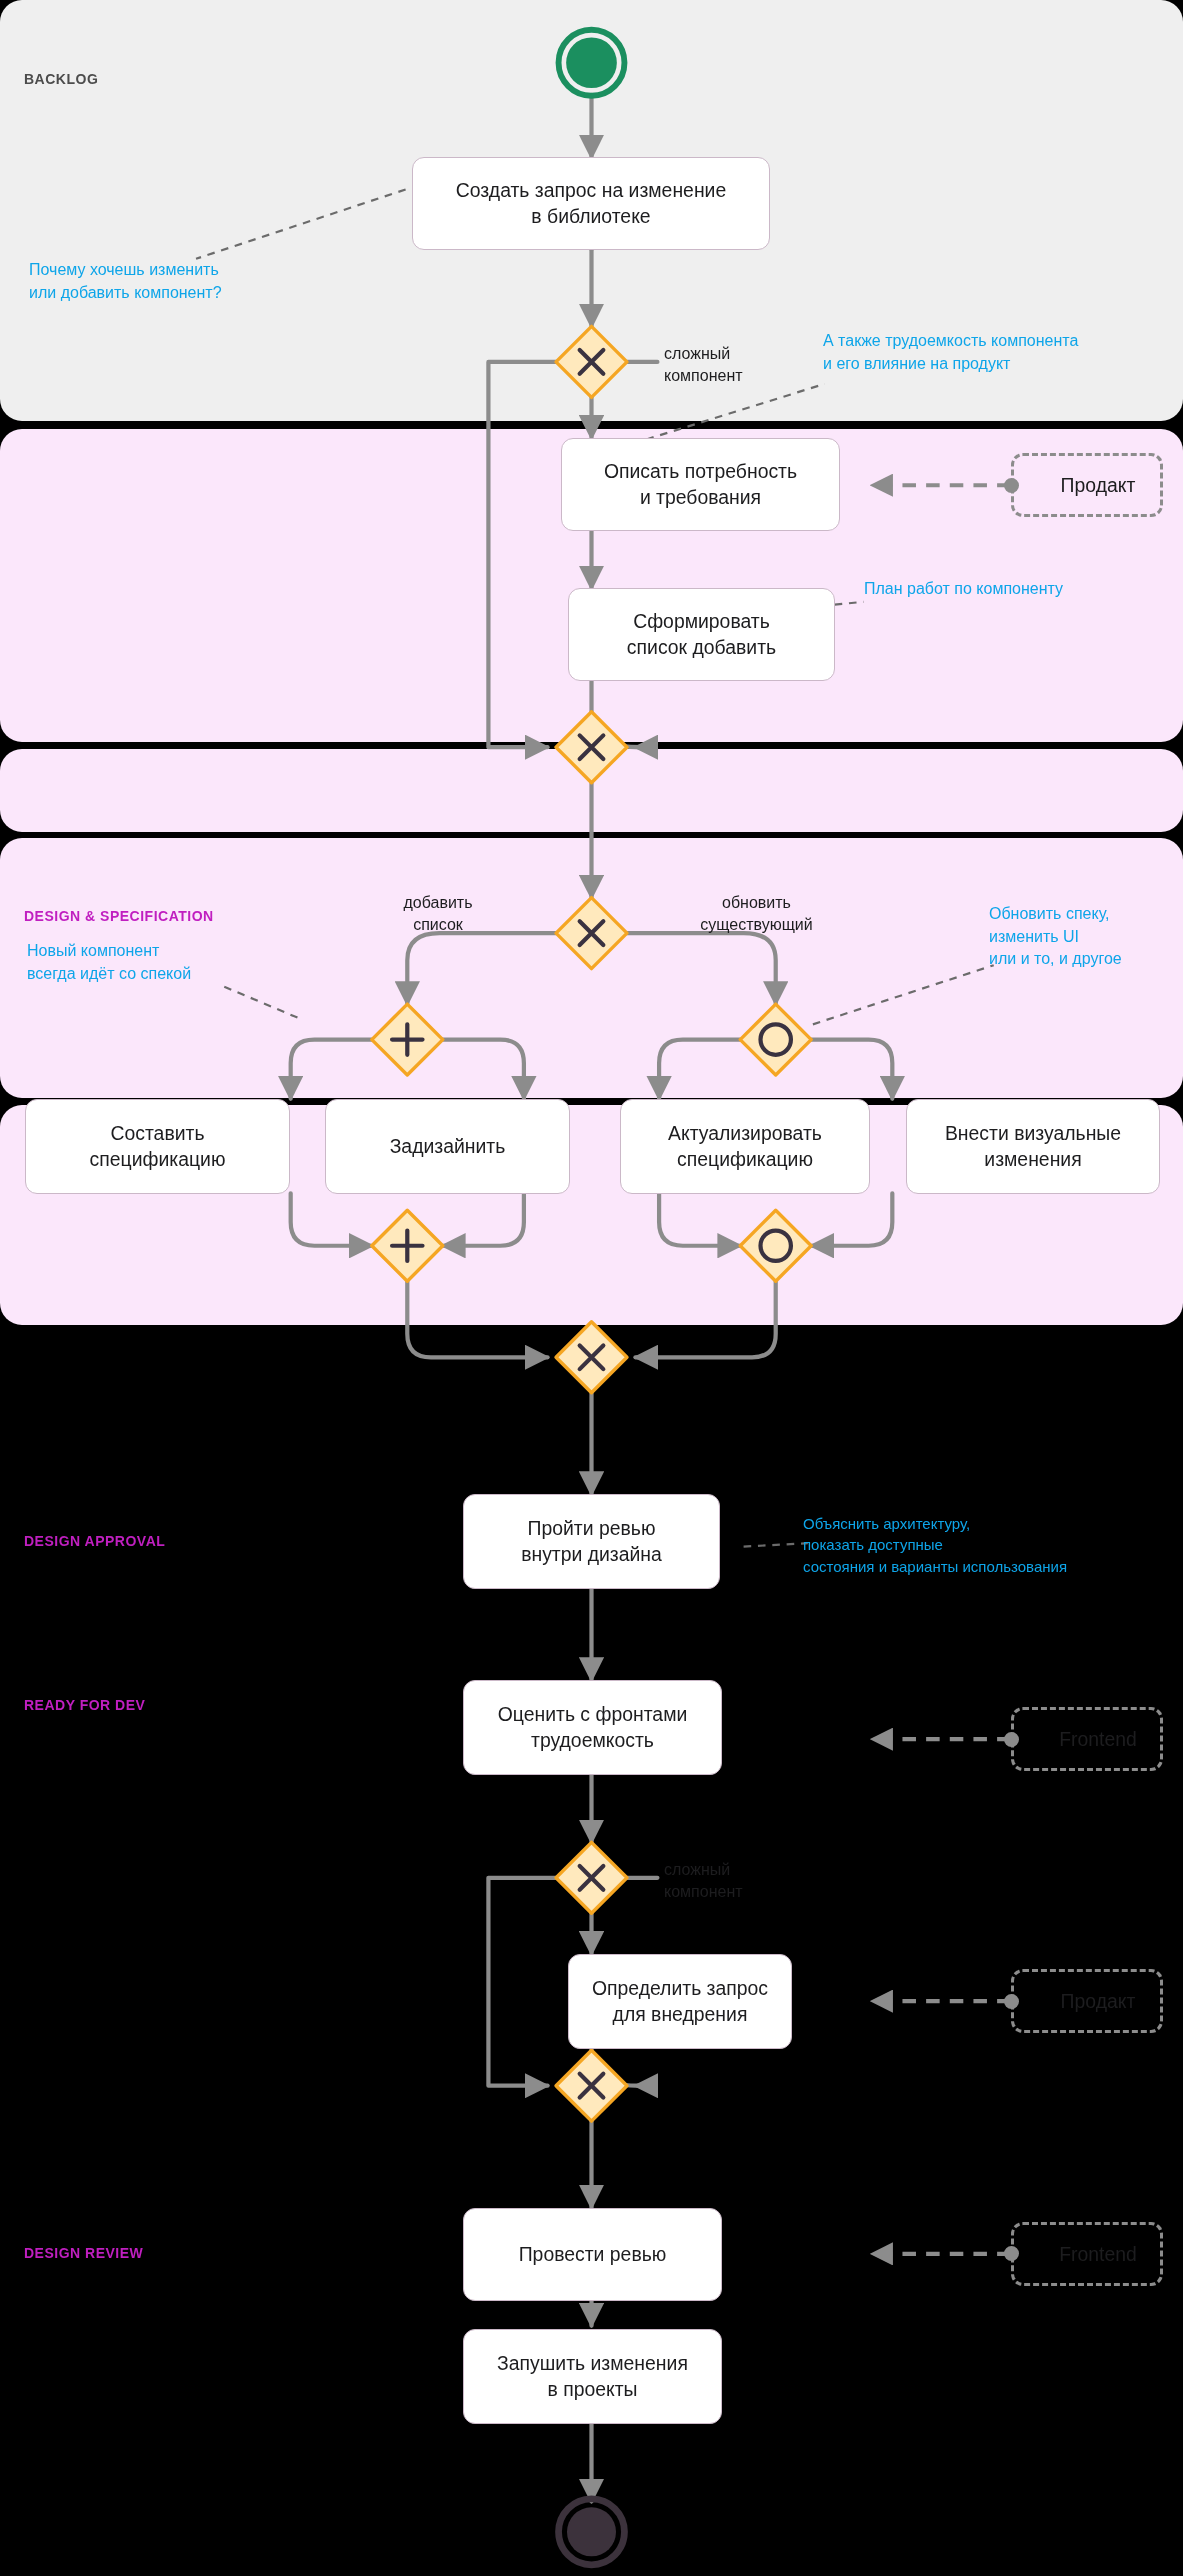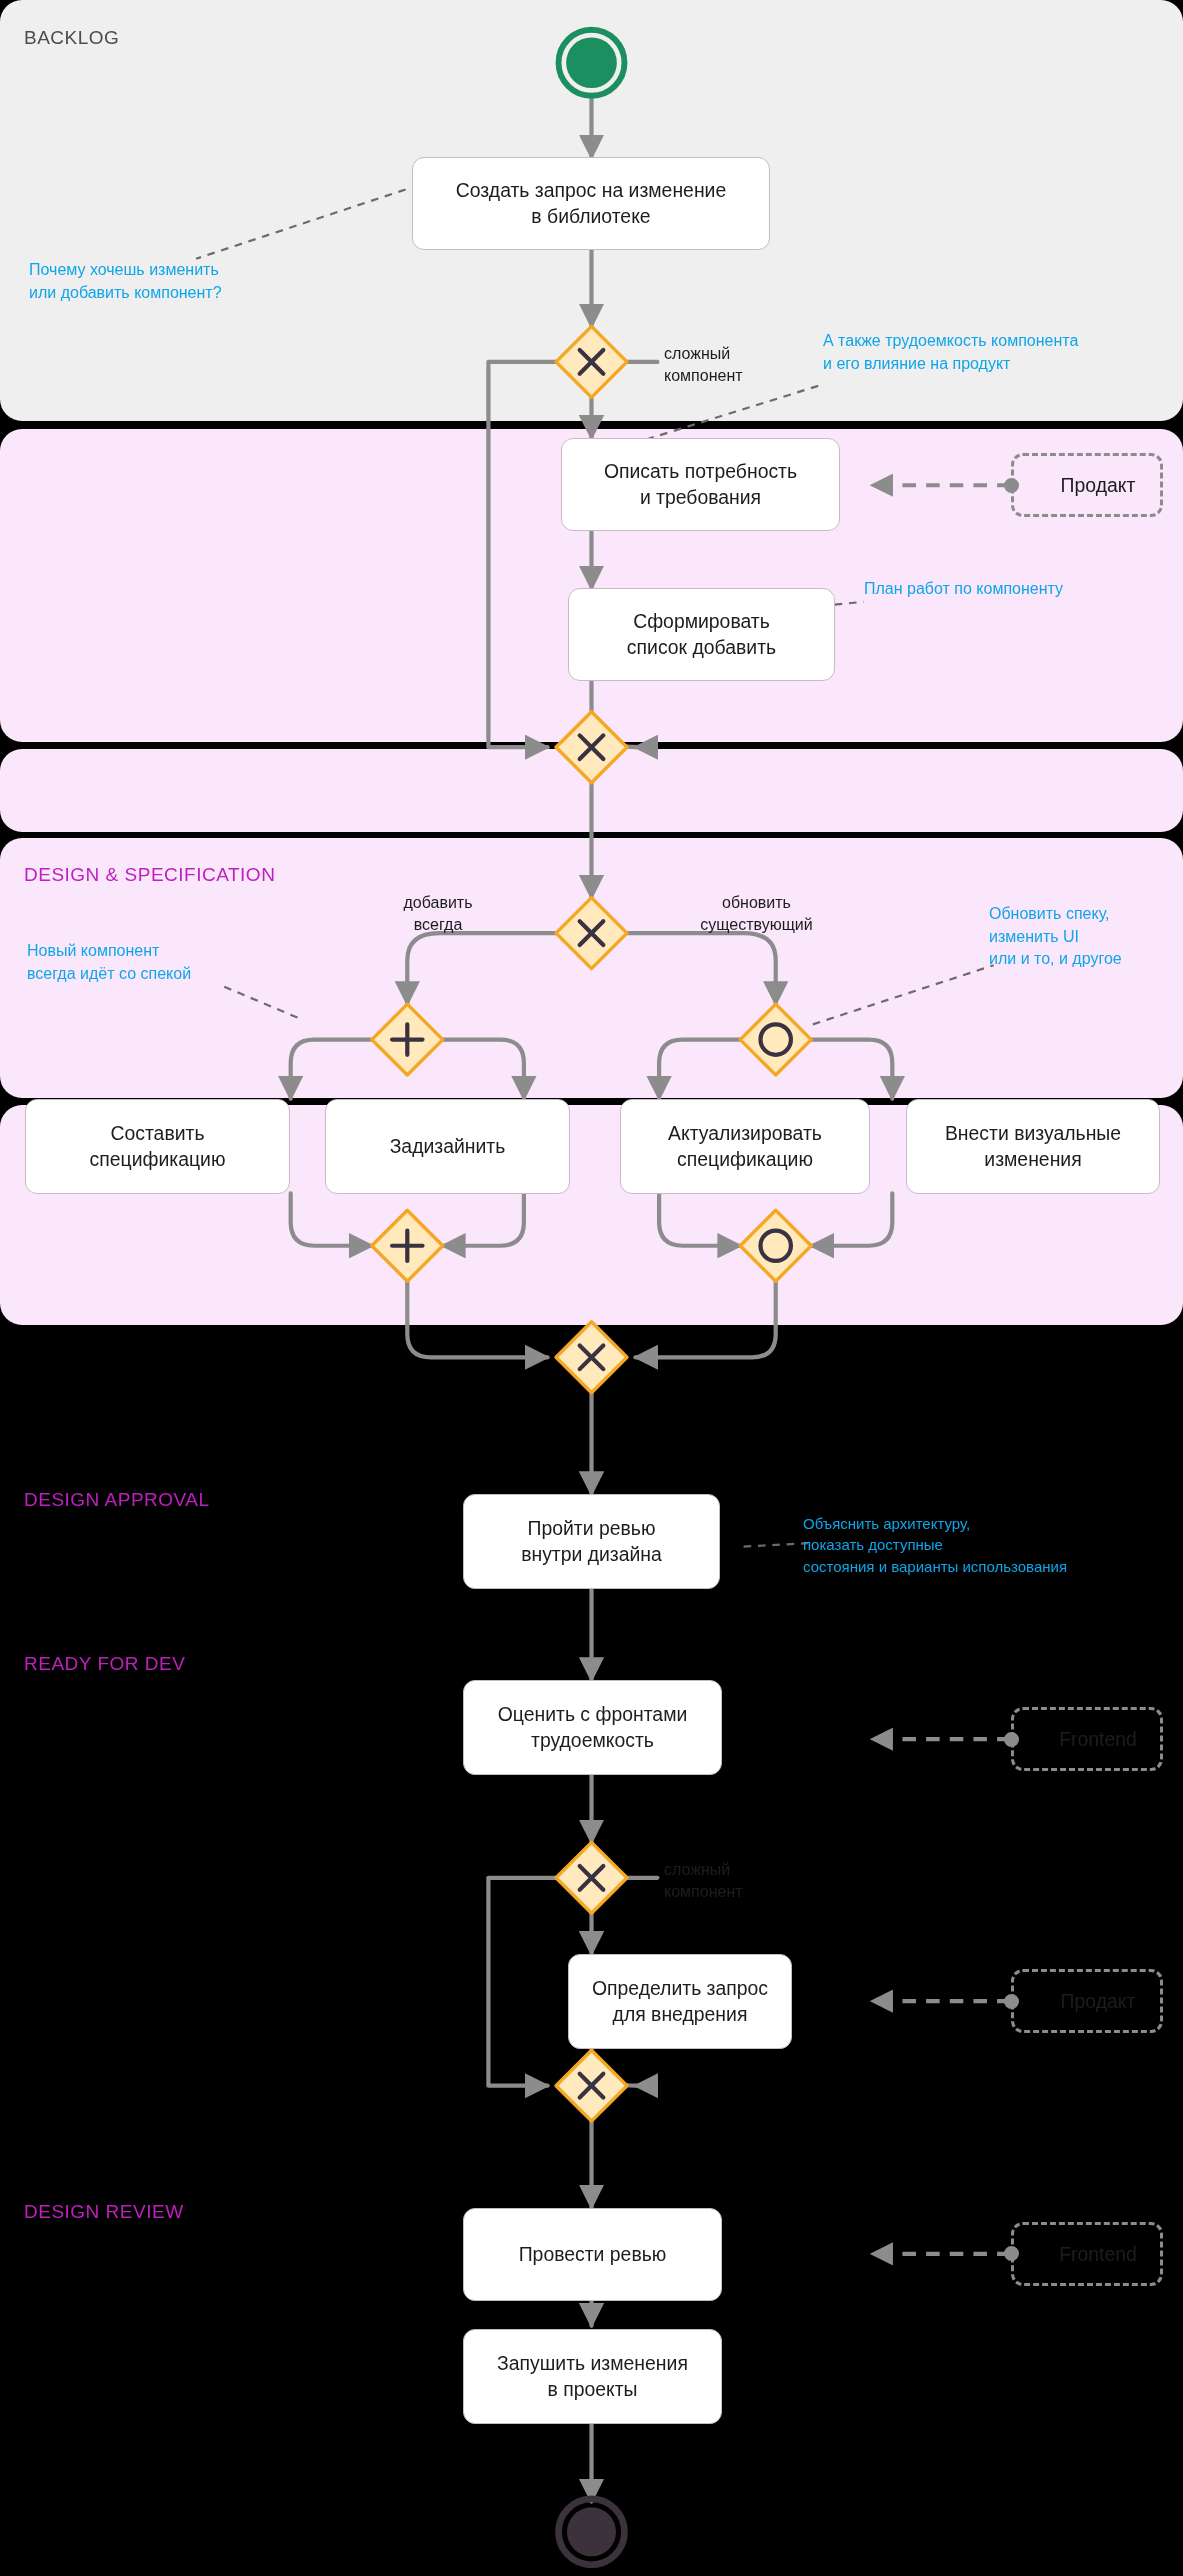--- a/index.html
+++ b/index.html
@@ -1,21 +1,21 @@
 <!DOCTYPE html>
 <html style="font-size:13.5px"><head>
 <meta charset="utf-8">
 <style>
   html,body{margin:0;padding:0;background:#000;}
   body{font-family:"Liberation Sans",sans-serif;}
   #root{position:relative;width:1183px;height:2576px;background:#000;overflow:hidden;}
   .lane{position:absolute;left:0;width:1183px;border-radius:22px;}
   .lane.backlog{background:#efefef;}
   .lane.pink{background:#fbe7fb;}
-  .lane-label{position:absolute;font-size:19px;font-weight:normal;letter-spacing:0.5px;}
+  .lane-label{position:absolute;font-size:14px;font-weight:bold;letter-spacing:0.5px;margin-top:44px;}
   .lane-label.gray{color:#4c4c4c;}
   .lane-label.magenta{color:#c01fc0;}
   svg.diagram{position:absolute;left:0;top:0;width:1183px;height:2576px;pointer-events:none;}
   .task{position:absolute;background:#fff;border:1.7px solid #cbb8c8;border-radius:12px;
         display:flex;align-items:center;justify-content:center;text-align:center;
         font-size:19.4px;color:#1d1d1f;line-height:1.3;box-sizing:border-box;padding:3.4px 8.5px;}
   .dataobj{position:absolute;background:transparent;border:3.4px dashed #8c8c8c;border-radius:12px;
         display:flex;align-items:center;justify-content:center;text-align:center;
         font-size:19.4px;color:#1d1d1f;box-sizing:border-box;padding-left:22px;}
   .dot{position:absolute;width:15px;height:15px;border-radius:50%;background:#8c8c8c;}
@@ -228,21 +228,21 @@
   <div class="dot" style="left:1004px;top:1994px;"></div>
 
   <div class="dataobj" style="left:1011px;top:2222px;width:152px;height:64px;">
     <span>Frontend</span>
   </div>
   <div class="dot" style="left:1004px;top:2246px;"></div>
 
   <div class="flowlabel" style="left:664px;top:343px;width:152px;white-space:pre-line;text-align:left;">сложный
 компонент</div>
   <div class="flowlabel" style="left:362px;top:892px;width:152px;white-space:pre-line;">добавить
-всегда</div>
+список</div>
   <div class="flowlabel" style="left:668px;top:892px;width:177px;white-space:pre-line;">обновить
 существующий</div>
   <div class="flowlabel" style="left:664px;top:1859px;width:152px;white-space:pre-line;text-align:left;">сложный
 компонент</div>
 
   <div class="note" style="left:29px;top:259px;width:304px;white-space:pre-line;">Почему хочешь изменить
 или добавить компонент?</div>
   <div class="note" style="left:823px;top:330px;width:338px;white-space:pre-line;">А также трудоемкость компонента
 и его влияние на продукт</div>
   <div class="note" style="left:864px;top:578px;width:304px;white-space:pre-line;">План работ по компоненту</div>

